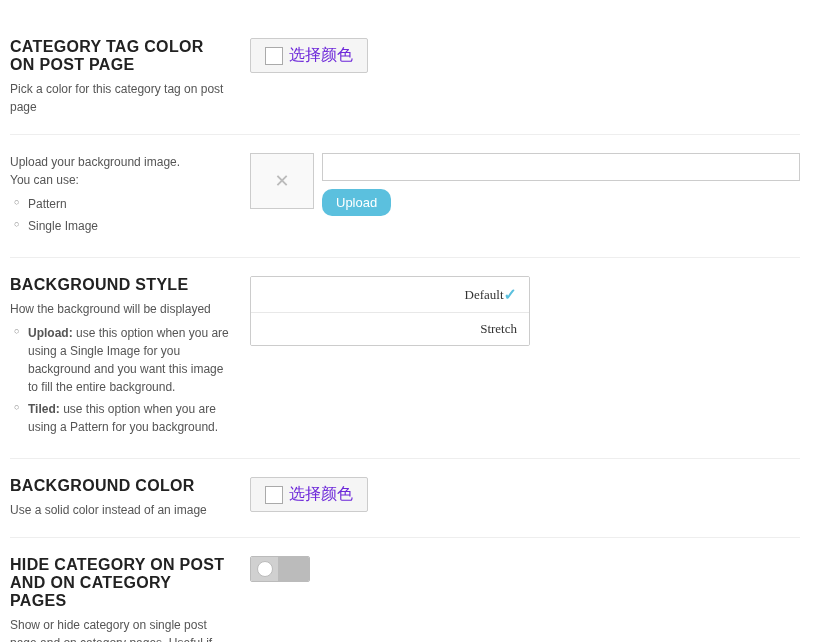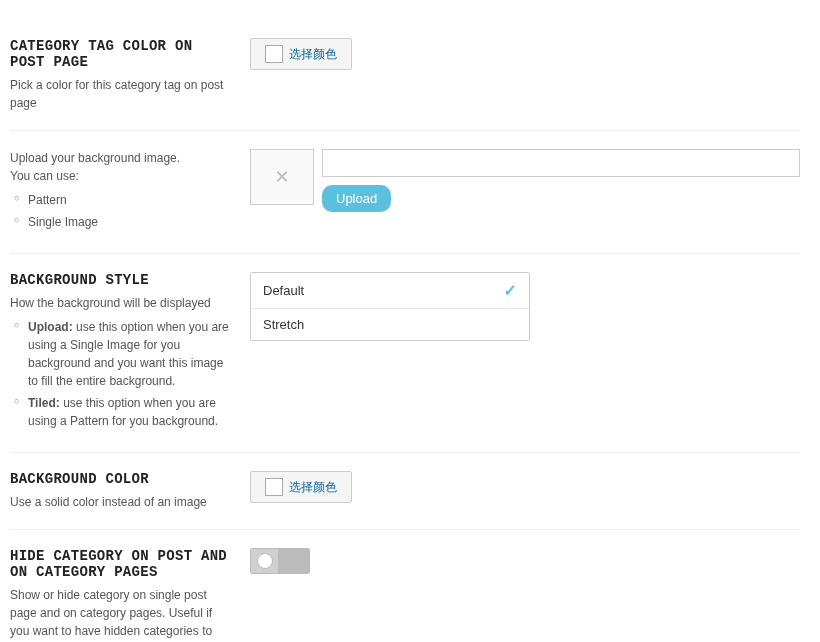--- a/index.html
+++ b/index.html
@@ -21,26 +21,25 @@
     }
 
     .section-left {
       width: 240px;
       flex-shrink: 0;
       padding-right: 20px;
     }
 
     .section-title {
       font-weight: bold;
-      font-size: 14px;
+      font-size: 16px;
       text-transform: uppercase;
       color: #222;
       margin-bottom: 6px;
       letter-spacing: 0.02em;
-      font-family: Liberation Mono, monospace;
     }
 
     .section-desc {
       font-size: 12px;
       color: #555;
       line-height: 1.5;
     }
 
     .section-desc ul {
       list-style: none;
@@ -68,24 +67,24 @@
 
     .section-right {
       flex: 1;
     }
 
     
     .color-btn {
       border: 1px solid #ccc;
       background: #f5f5f5;
       padding: 6px 14px;
-      font-size: 12px;
+      font-size: 16px;
       cursor: pointer;
       border-radius: 2px;
-      color: #0369a1;
+      color: #6d28d9;
       display: flex;
       align-items: center;
       gap: 6px;
     }
 
     .color-swatch {
       display: inline-block;
       width: 18px;
       height: 18px;
       background: #fff;
@@ -151,24 +150,25 @@
       width: 280px;
       overflow: hidden;
     }
 
     .style-list-item {
       padding: 8px 12px;
       font-size: 13px;
       color: #333;
       display: flex;
       align-items: center;
-      justify-content: space-between;
+      justify-content: flex-end;
       background: #fff;
       cursor: pointer;
       border-bottom: 1px solid #e8e8e8;
+      font-family: Liberation Serif, serif;
     }
 
     .style-list-item:last-child {
       border-bottom: none;
     }
 
     .style-list-item.selected {
       background: #fff;
     }
 

